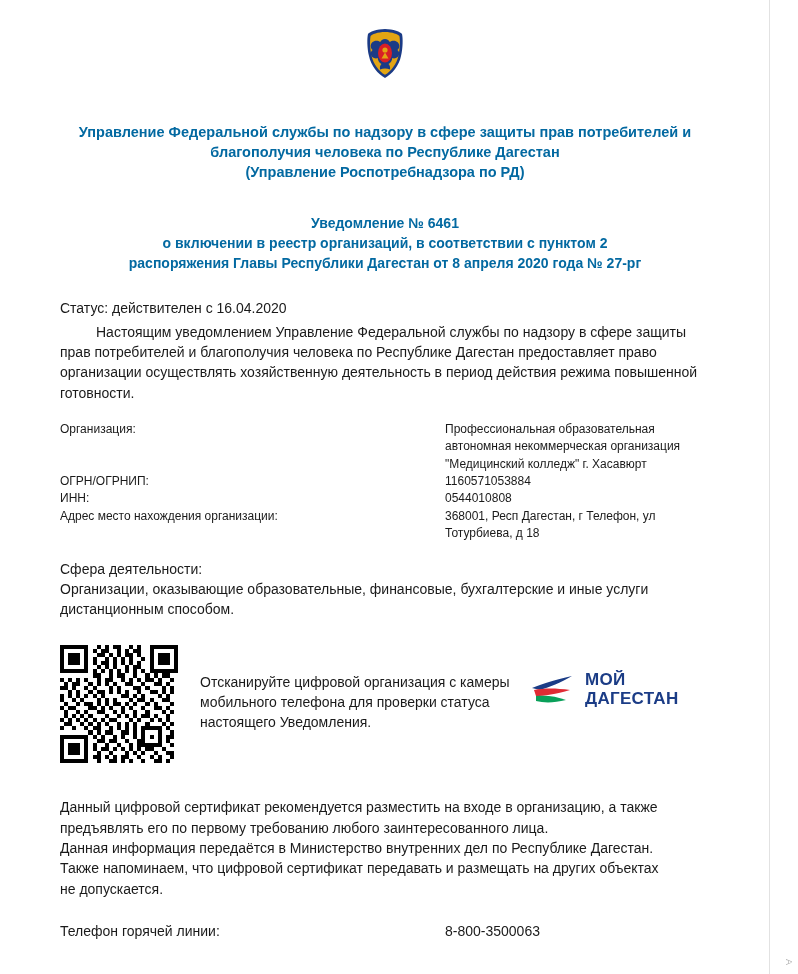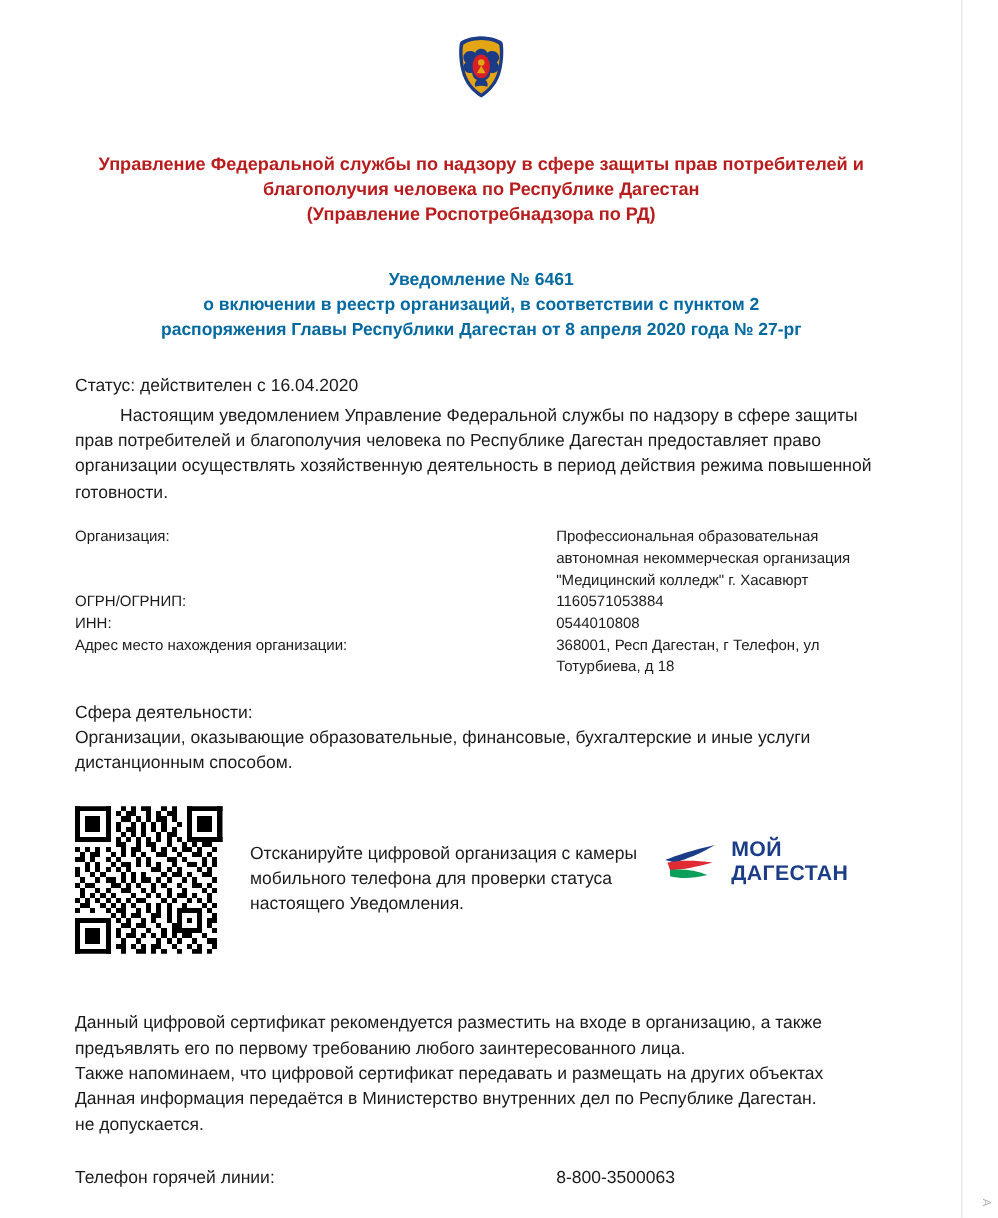--- a/index.html
+++ b/index.html
@@ -54,21 +54,21 @@
     display: inline-block;
   }
 
   
   .org-title {
     margin-top: 22px;
     text-align: center;
     font-weight: bold;
     font-size: 14.5px;
     line-height: 1.38;
-    color: #b91c1c;
+    color: #0369a1;
   }
   .org-title .line-indent {
     display: block;
   }
 
   .notice-title {
     margin-top: 32px;
     text-align: center;
     font-weight: bold;
     font-size: 14px;
@@ -149,21 +149,21 @@
   }
   .logo-text {
     font-weight: bold;
     font-size: 17px;
     line-height: 1.08;
     color: #1b3c86;
     letter-spacing: 0.3px;
   }
 
   .footnote {
-    margin-top: 34px;
+    margin-top: 24px;
     font-size: 14px;
     line-height: 1.45;
   }
   .footnote p { margin: 0; }
   .footnote p + p { margin-top: 0px; }
 
   .contacts {
     margin-top: 22px;
     font-size: 14px;
     line-height: 1.45;
@@ -509,22 +509,22 @@
         <span class="logo-text">
           <span style="display:block">МОЙ</span>
           <span style="display:block">ДАГЕСТАН</span>
         </span>
       </div>
     </div>
 
     <div class="footnote">
       <p>Данный цифровой сертификат рекомендуется разместить на входе в организацию, а также</p>
       <p>предъявлять его по первому требованию любого заинтересованного лица.</p>
+      <p>Данная информация передаётся в Министерство внутренних дел по Республике Дагестан.</p>
       <p>Также напоминаем, что цифровой сертификат передавать и размещать на других объектах</p>
-      <p>Данная информация передаётся в Министерство внутренних дел по Республике Дагестан.</p>
       <p>не допускается.</p>
     </div>
 
     <div class="contacts">
       <div class="field-row">
         <div class="field-label">Телефон горячей линии:</div>
         <div class="field-value">8-800-3500063</div>
       </div>
 
     </div>

